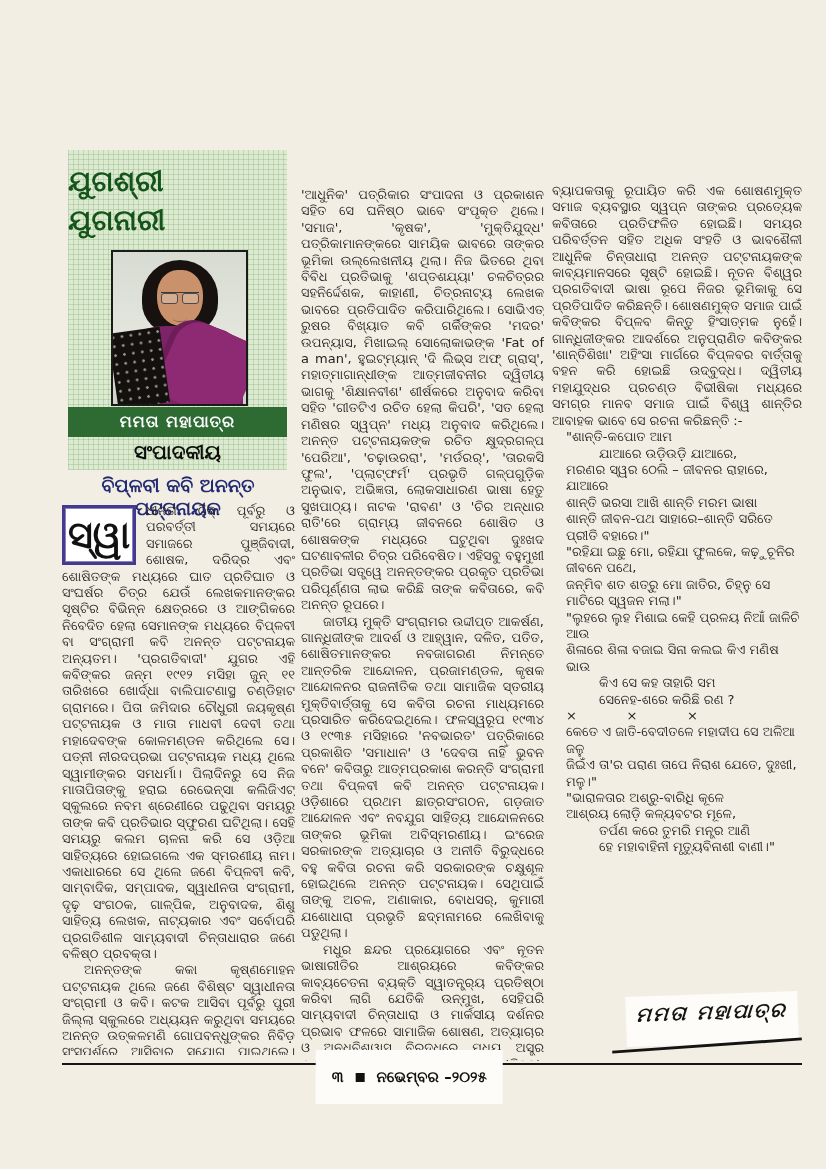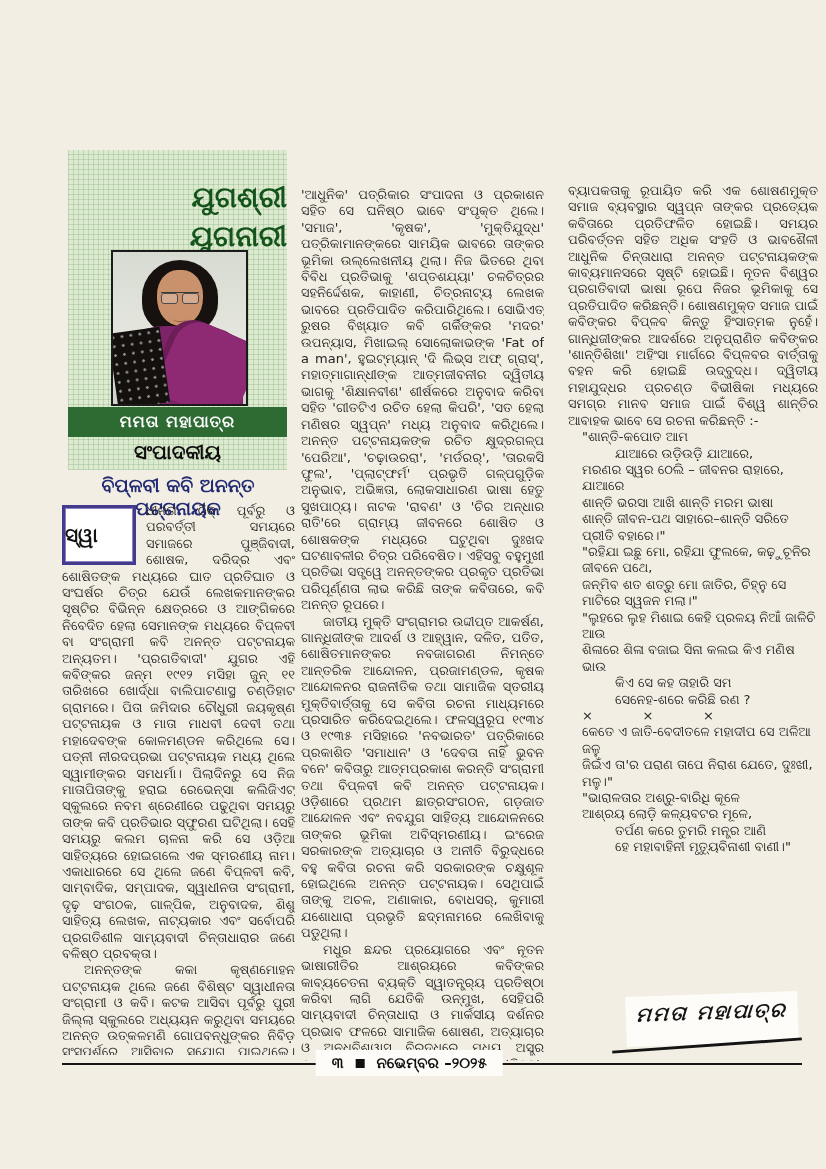--- a/index.html
+++ b/index.html
@@ -5,21 +5,21 @@
   html,body{margin:0;padding:0;}
   body{font-family:"DejaVu Sans","Liberation Sans",sans-serif;}
   .page{position:relative;width:826px;height:1169px;background:#f3eee3;overflow:hidden;}
 
   
   .greenbox{position:absolute;left:68px;top:150px;width:219px;height:320px;
     background-color:#dcead0;
     background-image:
       repeating-linear-gradient(0deg, rgba(120,160,108,.28) 0 1px, transparent 1px 5px),
       repeating-linear-gradient(90deg, rgba(120,160,108,.28) 0 1px, transparent 1px 5px);}
-  .gb-title{padding-top:28px;text-align:right;font-weight:bold;font-size:29px;line-height:39px;color:#14531a;}
+  .gb-title{padding-top:12px;text-align:left;font-weight:bold;font-size:29px;line-height:39px;color:#14531a;}
   .photo{position:absolute;left:43px;top:100px;width:133px;height:152px;border:2px solid #1b1b1b;
     background:linear-gradient(180deg,#d7dbd1 0%,#e4e6de 55%,#cfd2c8 100%);overflow:hidden;}
   .hair{position:absolute;left:29px;top:8px;width:76px;height:74px;background:#17120f;border-radius:50% 50% 42% 42%;}
   .face{position:absolute;left:44px;top:18px;width:46px;height:56px;background:#c9916c;border-radius:46% 46% 52% 52%;}
   .glasses{position:absolute;left:48px;top:40px;width:38px;height:10px;border-top:1px solid #3a3a3a;}
   .glass-l,.glass-r{position:absolute;top:0;width:15px;height:9px;border:1px solid #4a4a4a;border-radius:3px;background:rgba(255,255,255,.25);}
   .glass-l{left:0;} .glass-r{right:0;}
   .smile{position:absolute;left:60px;top:64px;width:14px;height:5px;border-bottom:1.5px solid #8a5a3c;border-radius:50%;}
   .torso{position:absolute;left:6px;top:74px;width:124px;height:80px;background:#7d2468;border-radius:38% 34% 0 0;}
   .sari-drape{position:absolute;left:52px;top:76px;width:86px;height:84px;background:#8e2a74;transform:rotate(24deg);border-radius:30% 0 0 0;box-shadow:-6px 0 0 #6d1d58;}
@@ -28,32 +28,32 @@
   .nameband{position:absolute;left:0;top:257px;width:100%;height:30px;background:#2e6b33;color:#ffffff;
     font-weight:bold;font-size:16px;line-height:30px;text-align:center;letter-spacing:1px;}
   .section-title{position:absolute;left:0;top:290px;width:100%;text-align:center;font-weight:bold;font-size:20px;color:#0e0e0e;}
 
   .headline{position:absolute;left:60px;top:474px;width:236px;text-align:center;font-weight:bold;font-size:19px;color:#232a74;}
 
   
   .col{position:absolute;color:#242424;font-size:13px;line-height:16.4px;text-align:justify;overflow:hidden;}
   .col-left{left:62px;top:503px;width:233px;height:552px;}
   .col-mid{left:301px;top:187px;width:243px;height:874px;}
-  .col-right{left:568px;top:183px;width:250px;height:826px;}
+  .col-right{left:552px;top:183px;width:250px;height:826px;}
   .blk{margin:0;}
   .ind{text-indent:22px;}
   .poem{white-space:pre-wrap;text-align:left;margin-left:14px;}
   .dropcap-box{float:left;width:68px;height:54px;background:#ffffff;border:3px solid #453b8e;
-    box-shadow:0 0 0 1px #8a83bd inset;margin:2px 10px 2px 0;line-height:54px;
-    font-size:20px;font-weight:bold;color:#111;}
+    box-shadow:0 0 0 1px #8a83bd inset;margin:2px 10px 2px 0;text-align:center;line-height:54px;
+    font-size:38px;font-weight:bold;color:#111;}
 
   
   .footer-rule{position:absolute;left:62px;top:1063px;width:740px;height:2px;background:#161616;}
   .footer-label{position:absolute;left:50%;top:1050px;transform:translateX(-52%);background:#fdfcf8;
-    padding:4px 16px;font-weight:bold;font-size:15px;color:#111;white-space:nowrap;}
+    padding:18px 16px;font-weight:bold;font-size:15px;color:#111;white-space:nowrap;}
   .footer-label .sq{display:inline-block;width:9px;height:9px;background:#111;margin:0 12px 1px 12px;vertical-align:middle;}
 
   
   .signature{position:absolute;left:626px;top:994px;width:172px;height:50px;background:#fdfcf8;transform:rotate(-2deg);}
   .signature-text{font-size:20px;font-weight:bold;font-style:italic;color:#141414;transform:skewX(-6deg);
     text-align:center;padding-top:6px;letter-spacing:2px;}
   .signature-line{position:absolute;left:612px;top:1044px;width:190px;height:2.5px;background:#141414;transform:rotate(-4deg);}
 </style>
 </head>
 <body>

